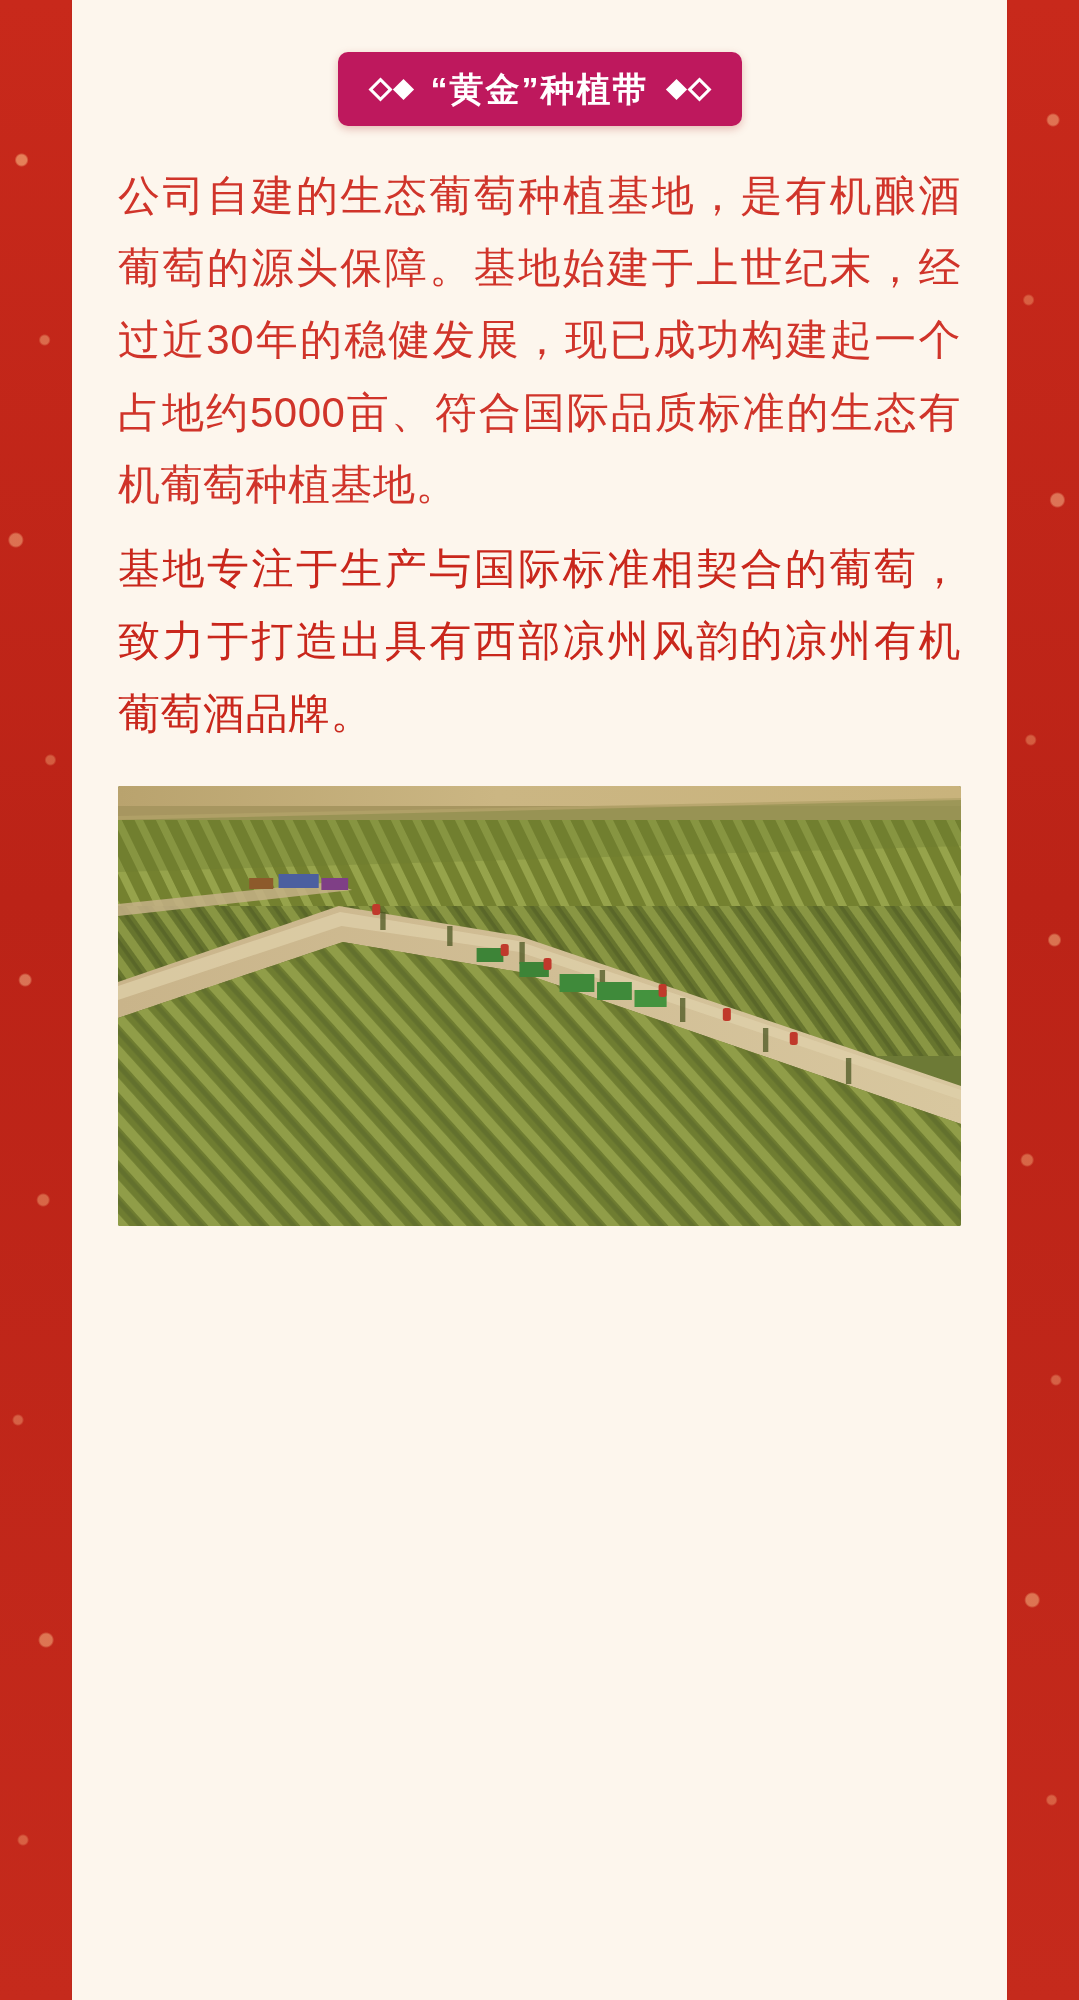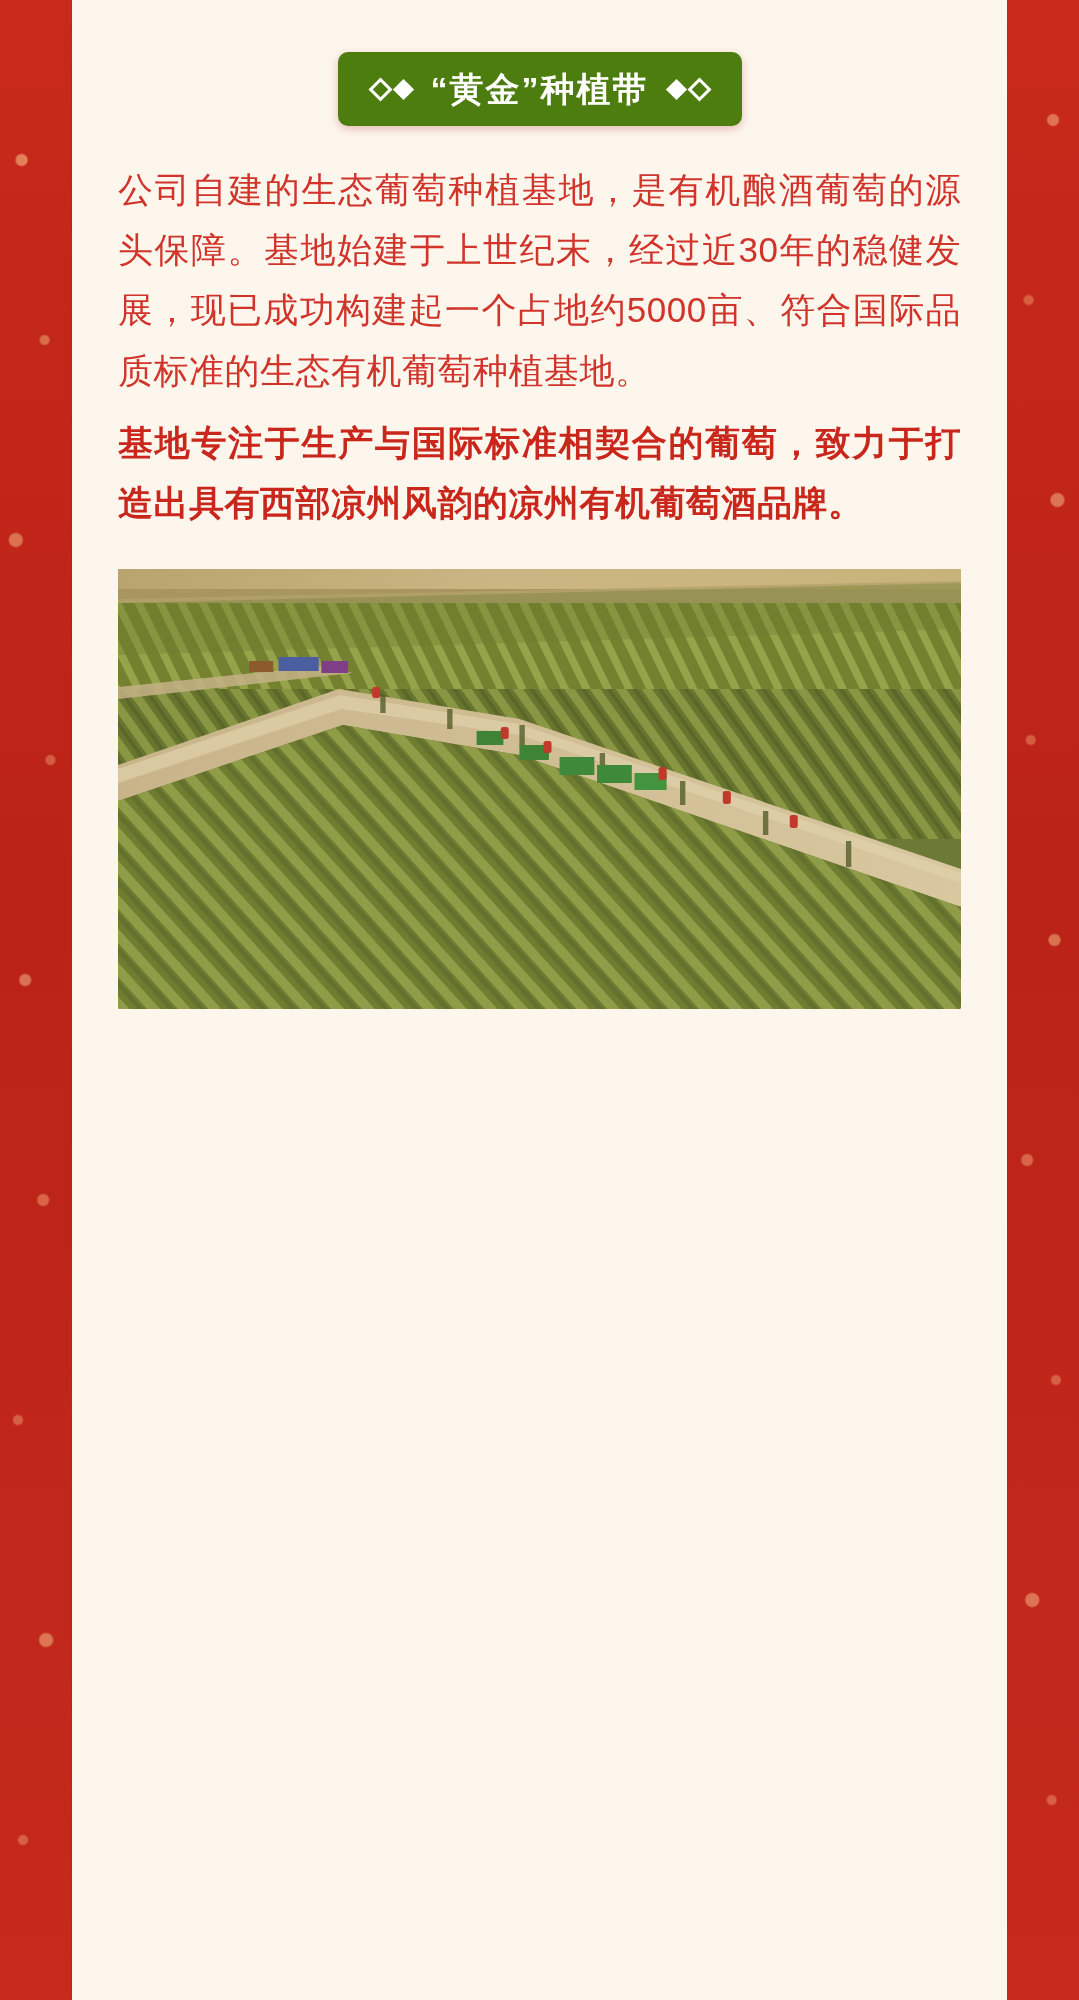--- a/index.html
+++ b/index.html
@@ -71,21 +71,21 @@
     overflow: hidden;
   }
 
   
   .title-wrap {
     display: flex;
     justify-content: center;
     padding-top: 52px;
   }
   .ribbon {
-    background: #4d7c0f;
+    background: #be185d;
     color: #fff;
     border-radius: 10px;
     padding: 20px 34px;
     display: flex;
     align-items: center;
     gap: 20px;
     box-shadow: 0 3px 8px rgba(160,20,10,.25);
   }
   .ribbon .diamonds {
     display: flex;
@@ -112,31 +112,31 @@
     line-height: 1;
   }
 
   
   .content {
     padding: 0 46px;
   }
   p {
     margin: 0;
     color: #d0342a;
-    font-size: 35px;
+    font-size: 42px;
     line-height: 1.72;
     text-align: justify;
     letter-spacing: 0.5px;
   }
   p.p1 {
     margin-top: 34px;
   }
   p.bold {
     margin-top: 12px;
-    font-weight: bold;
+    font-weight: normal;
     color: #c9271c;
   }
 
   
   .photo {
     margin: 36px 0 0 0;
     width: 100%;
     height: 440px;
     border-radius: 2px;
     position: relative;

